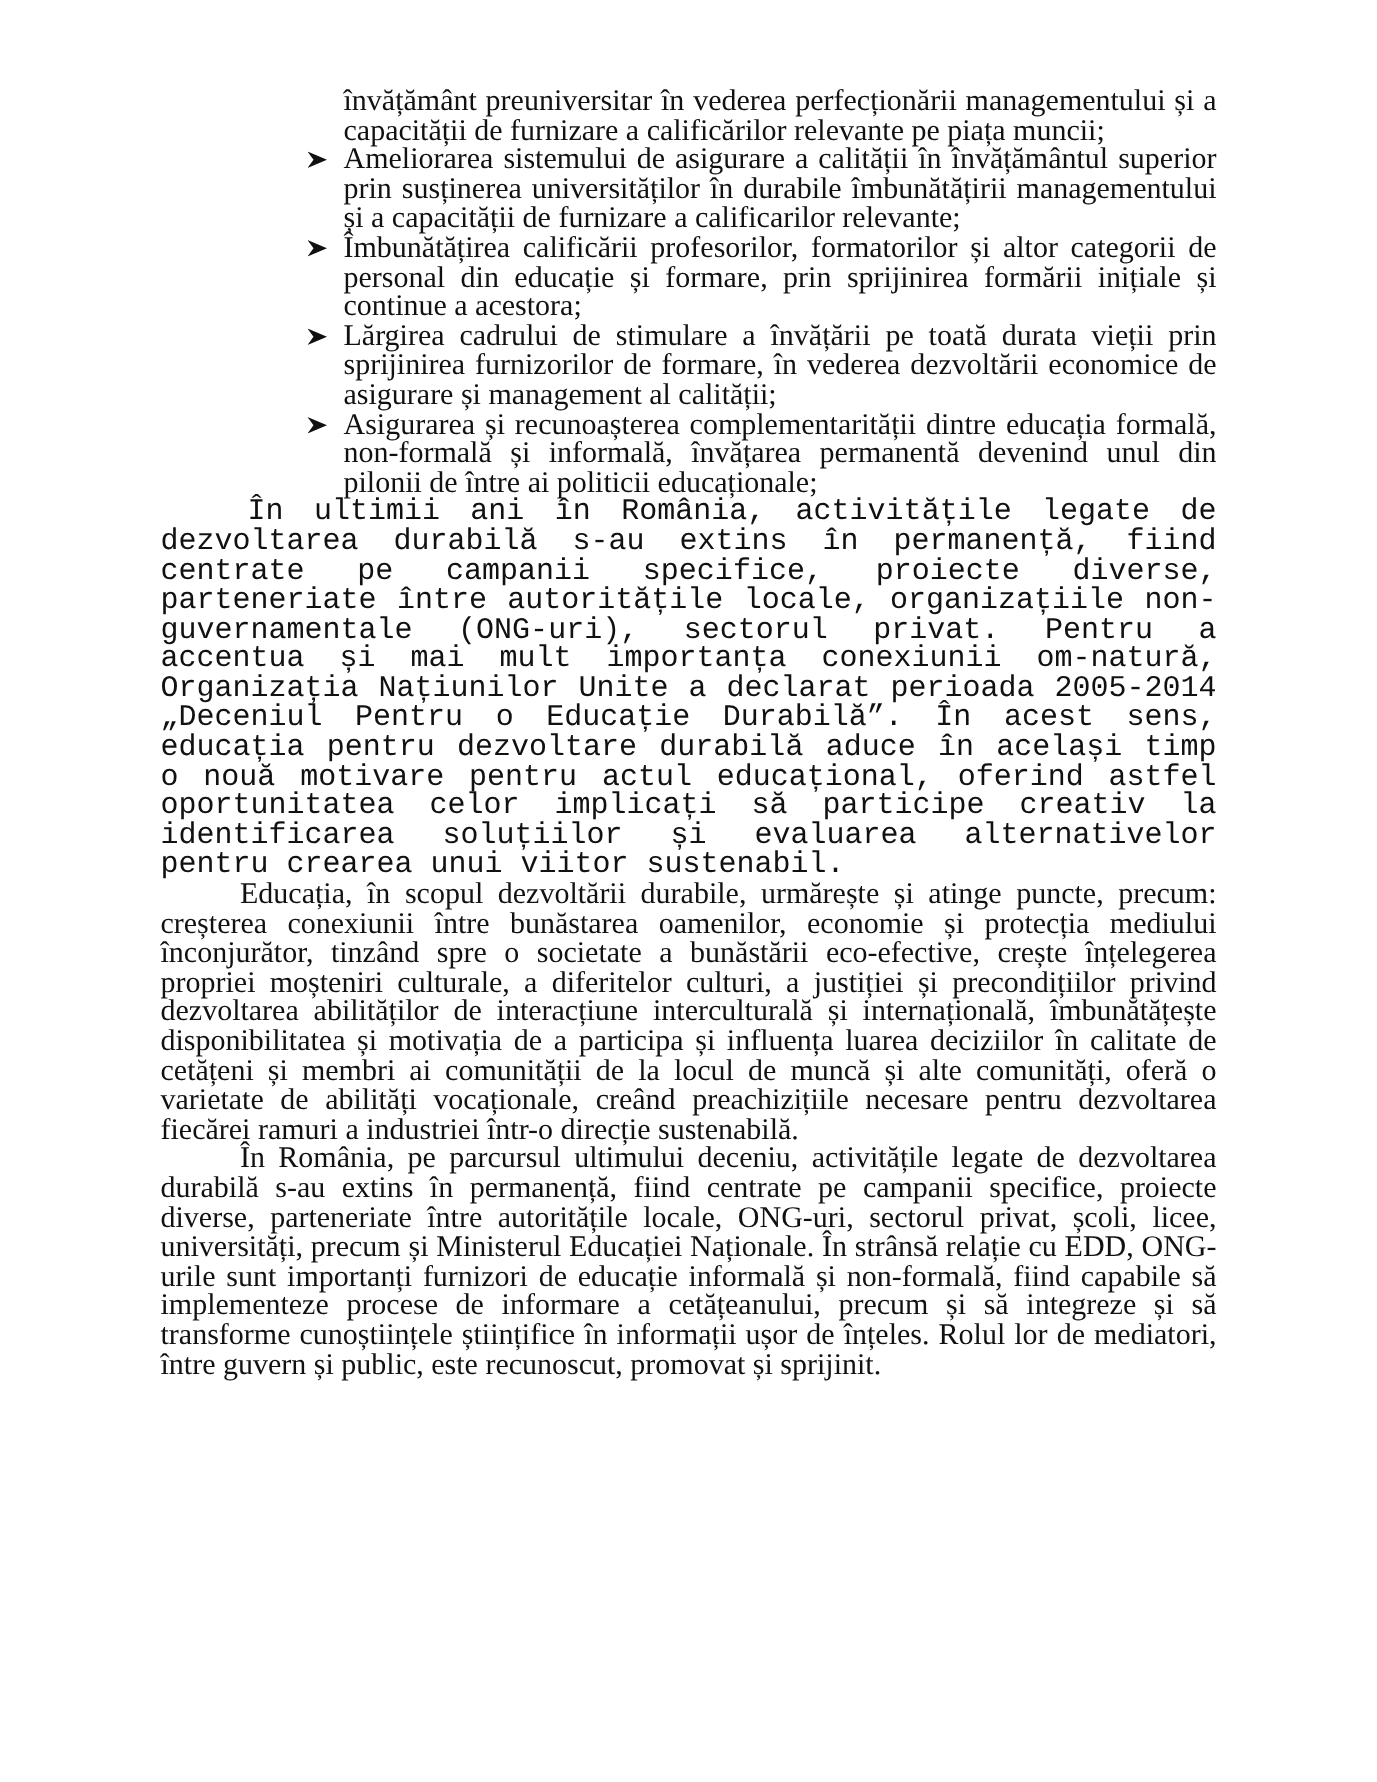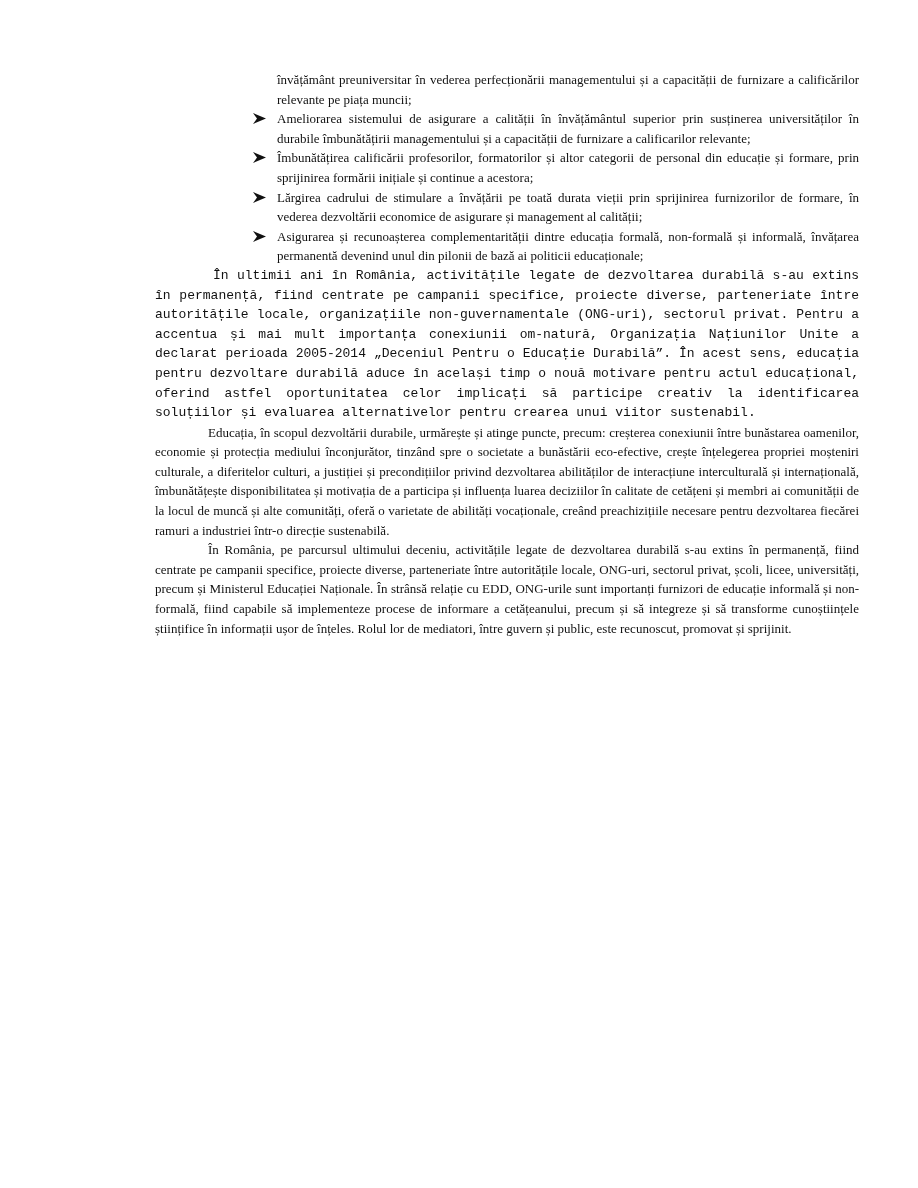--- a/index.html
+++ b/index.html
@@ -1,26 +1,25 @@
 <!DOCTYPE html>
 <html><head>
 <meta charset="utf-8">
 <style>
   html, body { margin: 0; padding: 0; background: #ffffff; }
   body { width: 918px; height: 1188px; position: relative; overflow: hidden; }
   .page {
     position: absolute;
     left: 107px;
-    top: 70px;
+    top: 58px;
     width: 704px;
     font-family: "Liberation Serif", serif;
-    font-size: 13px;
+    font-size: 20px;
     line-height: 19.6px;
     color: #111111;
-    margin-left: 48px;
   }
   .cont {
     margin-left: 122px;
     text-align: justify;
     text-align-last: left;
   }
   ul.bullets {
     list-style: none;
     margin: 0;
     padding: 0;
@@ -77,20 +76,20 @@
           </svg>
         </span>
       <span>Lărgirea cadrului de stimulare a învățării pe toată durata vieții prin sprijinirea furnizorilor de formare, în vederea dezvoltării economice de asigurare și management al calității;</span>
     </li>
     <li>
       <span class="bullet">
           <svg width="13" height="11" viewBox="0 0 13 11">
             <path d="M0 0 L13 5.5 L0 11 L4 5.5 Z" fill="#111"></path>
           </svg>
         </span>
-      <span>Asigurarea și recunoașterea complementarității dintre educația formală, non-formală și informală, învățarea permanentă devenind unul din pilonii de bază ai politicii educaționale;</span>
+      <span>Asigurarea și recunoașterea complementarității dintre educația formală, non-formală și informală, învățarea permanentă devenind unul din pilonii de între ai politicii educaționale;</span>
     </li>
   </ul>
 
   <p class="para first">În ultimii ani în România,  activitățile  legate de dezvoltarea durabilă s-au extins în permanență, fiind centrate pe campanii specifice,  proiecte diverse, parteneriate între autoritățile locale, organizațiile non-guvernamentale  (ONG-uri),  sectorul privat. Pentru a accentua și mai mult importanța conexiunii om-natură, Organizația Națiunilor Unite a declarat perioada 2005-2014 „Deceniul Pentru o Educație Durabilă”. În acest sens, educația pentru dezvoltare durabilă aduce în același timp o nouă motivare pentru actul educațional, oferind astfel oportunitatea celor implicați să participe creativ la identificarea soluțiilor și evaluarea alternativelor pentru crearea unui viitor sustenabil.</p>
   <p class="para">Educația, în scopul dezvoltării durabile, urmărește și atinge puncte, precum: creșterea conexiunii între bunăstarea oamenilor, economie și protecția mediului înconjurător, tinzând spre o societate a bunăstării eco-efective, crește înțelegerea propriei moșteniri culturale, a diferitelor culturi, a justiției și precondițiilor privind dezvoltarea abilităților de interacțiune interculturală și internațională, îmbunătățește disponibilitatea și motivația de a participa și influența luarea deciziilor în calitate de cetățeni și membri ai comunității de la locul de muncă și alte comunități, oferă o varietate de abilități vocaționale, creând preachizițiile necesare pentru dezvoltarea fiecărei ramuri a industriei într-o direcție sustenabilă.</p>
   <p class="para">În România, pe parcursul ultimului deceniu, activitățile legate de dezvoltarea durabilă s-au extins în permanență,  fiind centrate pe campanii specifice, proiecte diverse, parteneriate între autoritățile locale,  ONG-uri,  sectorul privat, școli, licee, universități, precum și Ministerul Educației Naționale. În strânsă relație cu EDD, ONG-urile sunt importanți furnizori de educație informală și non-formală, fiind capabile să implementeze procese de informare a cetățeanului, precum și să integreze și să transforme cunoștiințele științifice în informații ușor de înțeles. Rolul lor de mediatori, între guvern și public,  este recunoscut,  promovat și sprijinit.</p>
 </div>
 
 </body></html>

